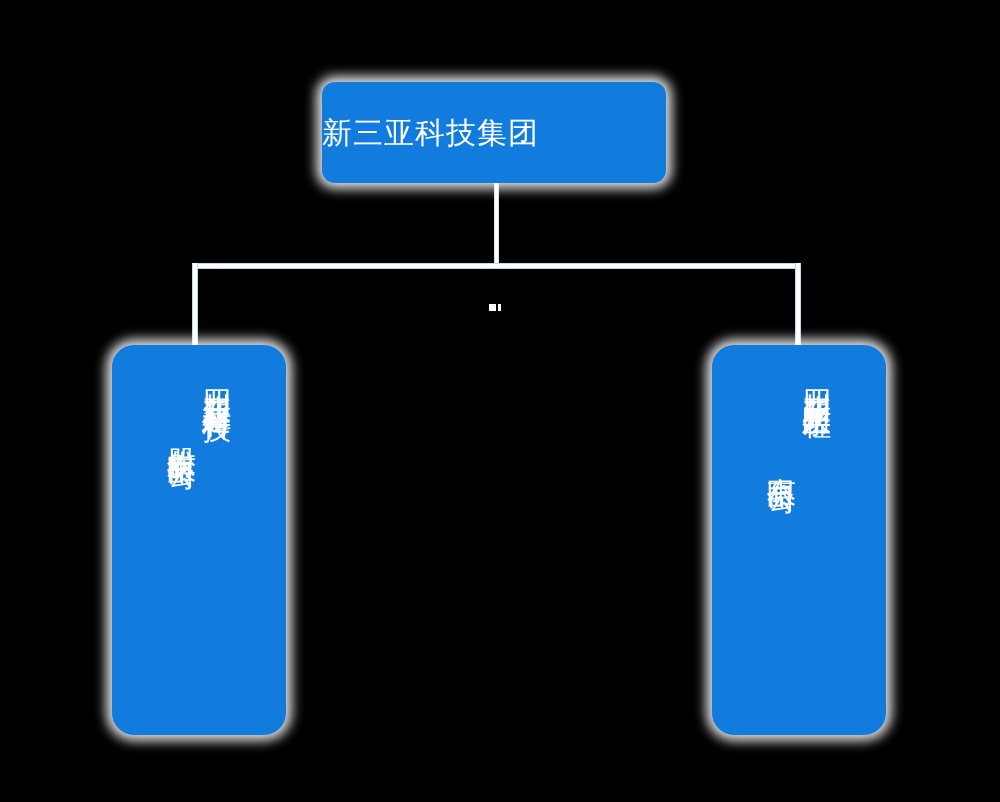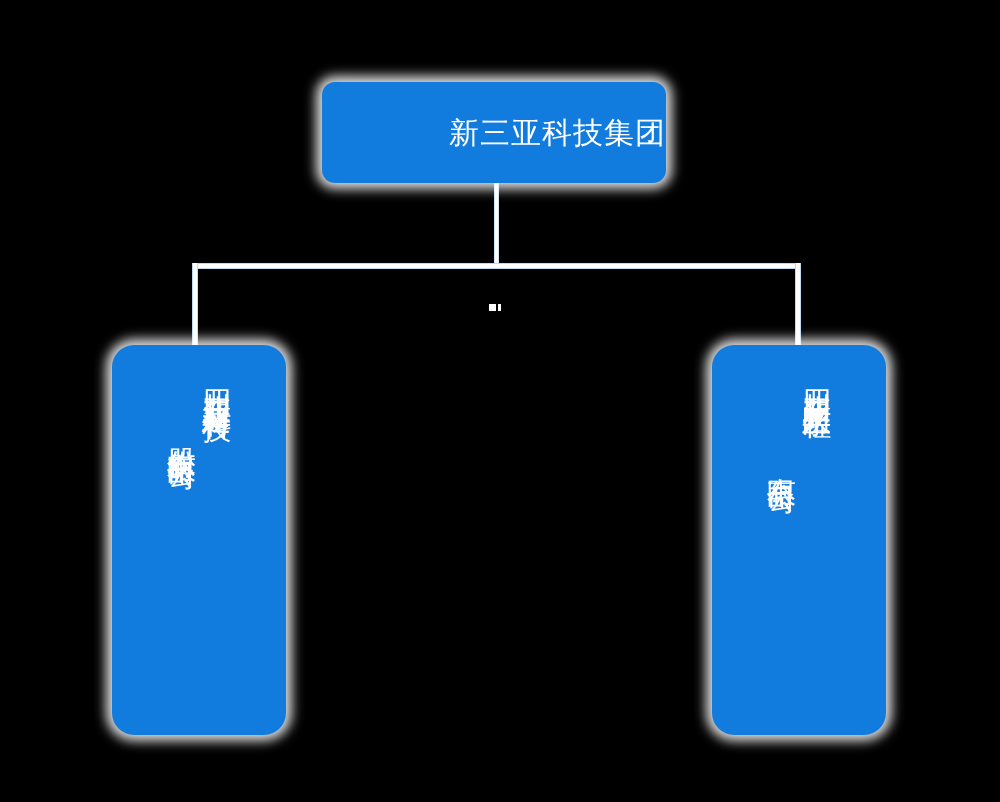--- a/index.html
+++ b/index.html
@@ -75,21 +75,21 @@
 
   
   .node {
     position: absolute;
     background: #127BDE;
     color: #ffffff;
     box-sizing: border-box;
     box-shadow: 0 0 12px 6px rgba(255,255,255,0.88);
     display: flex;
     align-items: center;
-    justify-content: flex-end;
+    justify-content: flex-start;
   }
 
   .node-root {
     left: 322px;
     top: 82px;
     width: 344px;
     height: 101px;
     border-radius: 13px;
   }
   .node-root .label {

